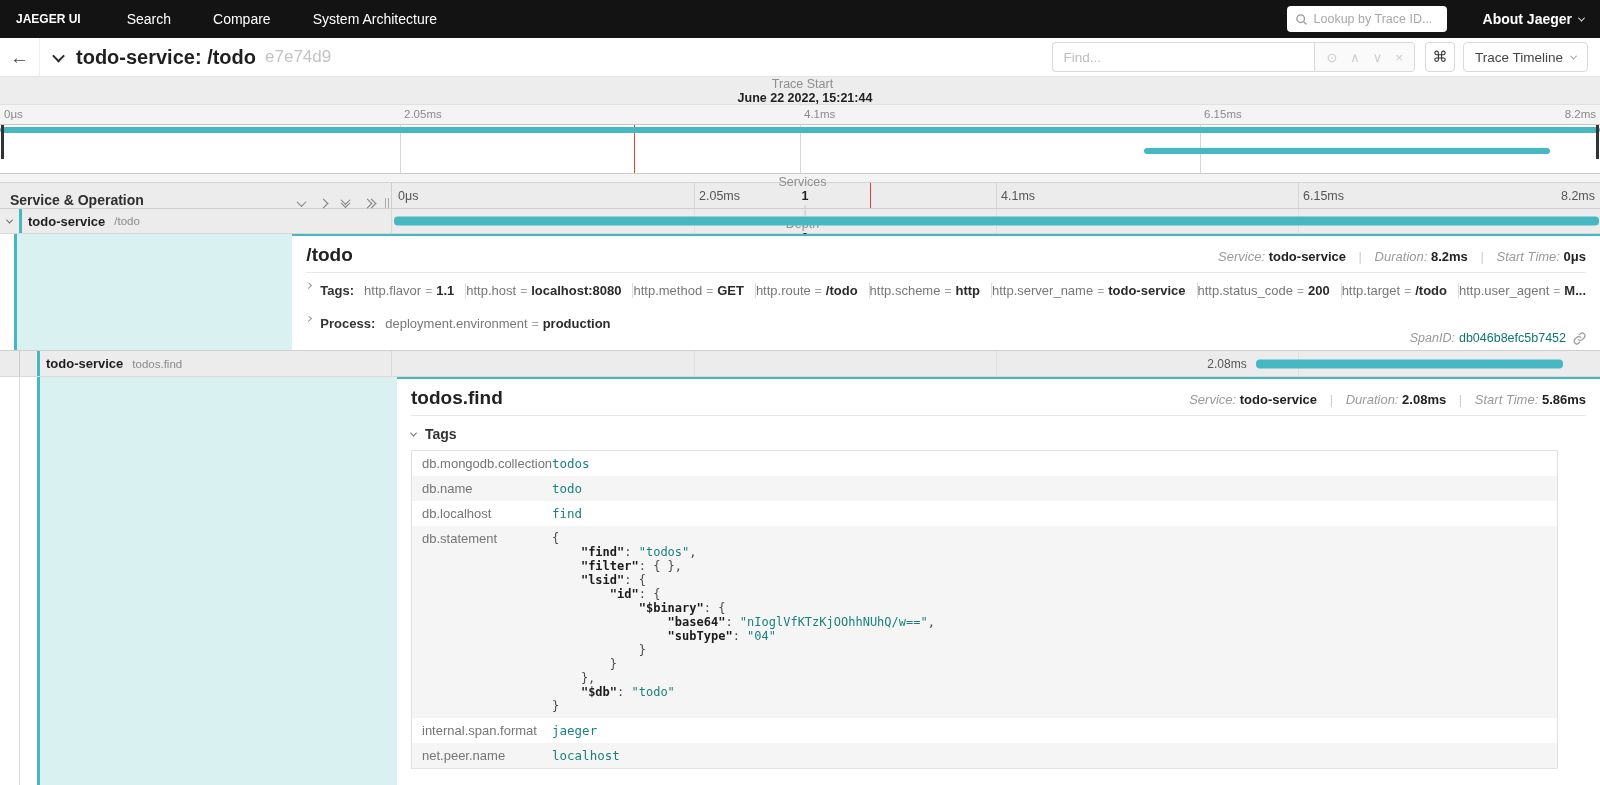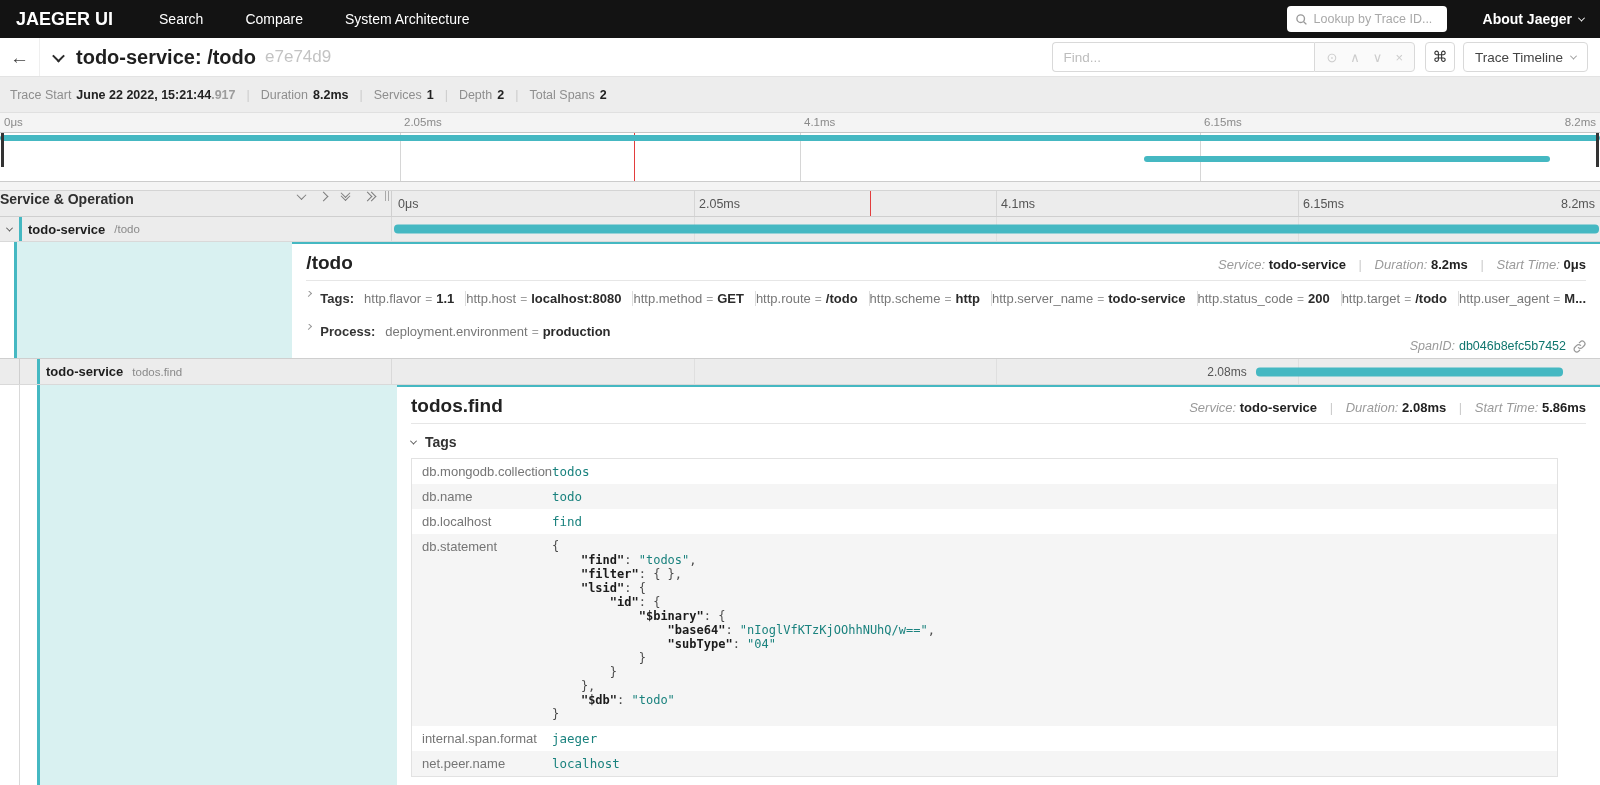--- a/index.html
+++ b/index.html
@@ -12,21 +12,21 @@
   .chev.right{transform:rotate(-45deg);}
   .chev.sm{width:5px;height:5px;}
   .chev.lg{width:9px;height:9px;border-width:2.2px;}
   .dbl{display:inline-flex;flex-direction:column;}
   .dbl .chev+ .chev{margin-top:-4px;}
   .dblr{display:inline-flex;}
   .dblr .chev+ .chev{margin-left:-3px;}
 
   
   .nav{height:38px;background:#131313;display:flex;align-items:center;padding:0 16px;color:#fff;}
-  .nav-brand{font-size:18px;font-weight:bold;margin-right:46px;}
+  .nav-brand{font-size:12px;font-weight:bold;margin-right:46px;}
   .nav-item{font-size:14px;margin-right:42px;cursor:pointer;}
   .nav-spacer{flex:1;}
   .lookup{display:flex;align-items:center;background:#fff;border-radius:4px;height:26px;width:160px;padding:0 8px;margin-right:36px;}
   .lookup input{border:none;outline:none;font-size:12.5px;width:120px;margin-left:6px;color:#333;font-family:inherit;}
   .lookup input::placeholder{color:#a9a9a9;}
   .nav-about{display:flex;align-items:center;font-size:14px;font-weight:bold;gap:7px;cursor:pointer;}
   .nav-about .chev{color:#fff;}
 
   
   .thdr{height:39px;display:flex;align-items:center;border-bottom:1px solid #e3e3e3;background:#fff;}
@@ -39,40 +39,40 @@
   .find-wrap{display:flex;align-items:stretch;height:30px;}
   .find-input{width:262px;border:1px solid #d9d9d9;border-right:none;border-radius:4px 0 0 4px;padding:0 10px;font-size:13.5px;outline:none;color:#333;font-family:inherit;}
   .find-input::placeholder{color:#bdbdbd;}
   .find-btns{display:flex;align-items:center;gap:13px;border:1px solid #d9d9d9;border-radius:0 4px 4px 0;background:#fafafa;padding:0 11px;color:#ccc;font-size:13px;}
   .find-btns span{cursor:pointer;line-height:1;}
   .kbd-btn{width:30px;height:30px;border:1px solid #d9d9d9;border-radius:4px;margin-left:10px;display:flex;align-items:center;justify-content:center;font-size:15px;color:#333;background:#fff;cursor:pointer;}
   .view-btn{height:30px;border:1px solid #d9d9d9;border-radius:4px;margin-left:8px;margin-right:12px;display:flex;align-items:center;padding:0 11px;font-size:13.5px;color:#444;background:#fff;cursor:pointer;gap:8px;}
   .view-btn .chev{color:#999;}
 
   
-  .sumbar{height:36px;background:#ededed;border-bottom:1px solid #e0e0e0;display:flex;align-items:center;padding-left:10px;font-size:12.5px;}
+  .sumbar{height:28px;background:#ededed;border-bottom:1px solid #e0e0e0;display:flex;align-items:center;padding-left:10px;font-size:12.5px;flex-direction:column;}
   .sum-label{color:#8e8e8e;margin-right:5px;}
   .sum-val{color:#222;font-weight:bold;}
   .sum-suffix{color:#9c9c9c;font-weight:bold;}
   .sum-sep{color:#ccc;margin:0 11px;}
 
   
   .mmap{position:relative;height:72px;background:#f4f4f4;}
   .mm-ticks{position:relative;height:19px;font-size:11.5px;color:#8a8a8a;}
   .mm-ticks span{position:absolute;top:3px;}
   .mm-canvas{position:absolute;left:0;right:0;top:19px;height:50px;background:#fff;border-top:1px solid #c6c6c6;border-bottom:1px solid #cccccc;}
   .gline{position:absolute;top:0;bottom:0;width:1px;background:#d6d6d6;}
   .redline{position:absolute;top:0;bottom:0;width:1px;background:#e23d3d;}
   .mm-bar{position:absolute;height:6px;border-radius:3px;}
   .mm-handle{position:absolute;top:0;width:3px;height:34px;background:#333;cursor:ew-resize;}
   .gap6{height:5px;background:#f4f4f4;}
 
   
   .sthead{height:27px;display:flex;background:#ececec;border-top:1px solid #d4d4d4;border-bottom:1px solid #cfcfcf;}
-  .sthead-name{width:391px;display:flex;align-items:flex-start;position:relative;}
+  .sthead-name{width:391px;display:flex;align-items:flex-end;padding-left:10px;position:relative;}
   .sthead-title{font-size:14px;font-weight:bold;color:#2f2f2f;}
   .sthead-icons{margin-left:auto;margin-right:10px;display:flex;align-items:center;gap:15px;color:#7c7c7c;}
   .sthead-icons>*{cursor:pointer;}
   .grip{width:4px;height:10px;border-left:1px solid #a9a9a9;border-right:1px solid #a9a9a9;margin-right:2px;cursor:col-resize;}
   .sthead-tl{flex:1;position:relative;border-left:1px solid #cfcfcf;font-size:12.5px;color:#555;}
   .sthead-tl .tick{position:absolute;top:0;line-height:26px;}
 
   .trow{display:flex;height:25px;background:#ececec;border-bottom:1px solid #d9d9d9;cursor:pointer;}
   .trow-name{width:391px;display:flex;align-items:center;position:relative;}
   .svc{font-weight:bold;font-size:13px;color:#1e1e1e;margin-right:9px;}

